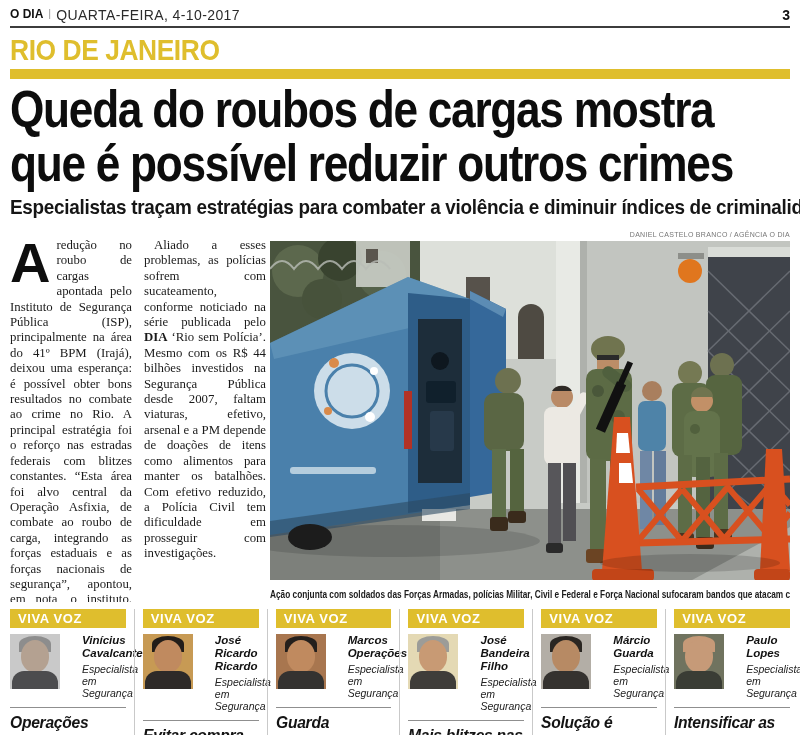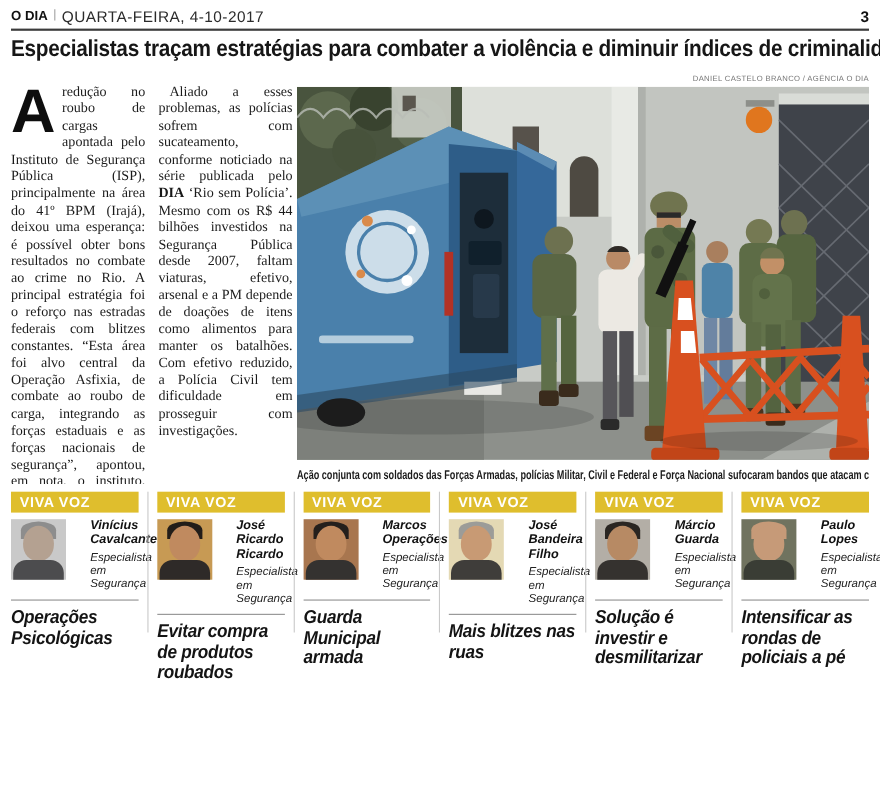--- a/index.html
+++ b/index.html
@@ -90,21 +90,29 @@
 
   <div class="masthead">
     <div class="masthead-left">
       <span class="brand">O DIA</span>
       <span class="mast-sep">|</span>
       <span class="mast-date">QUARTA-FEIRA, 4-10-2017</span>
     </div>
     <span class="page-num">3</span>
   </div>
 
-
+  <div>
+    <span class="section-label">RIO DE JANEIRO</span>
+    <div class="accent-bar"></div>
+  </div>
+
+  <h1 class="headline">
+    <span class="headline-line">Queda do roubos de cargas mostra</span><br>
+    <span class="headline-line">que é possível reduzir outros crimes</span>
+  </h1>
   <div class="subheadline">
     <span>Especialistas traçam estratégias para combater a violência e diminuir índices de criminalidade no Rio</span>
   </div>
 
   <div class="article-row">
     <div class="text-cols">
       <div class="col">
           <p><span class="dropcap">A</span>redução no roubo de cargas apontada pelo Instituto de Segurança Pública (ISP), principalmente na área do 41º BPM (Irajá), deixou uma esperança: é possível obter bons resultados no combate ao crime no Rio. A principal estratégia foi o reforço nas estradas federais com blitzes constantes. “Esta área foi alvo central da Operação Asfixia, de combate ao roubo de carga, integrando as forças estaduais e as forças nacionais de segurança”, apontou, em nota, o instituto. Índices de roubos a veículos, ônibus, pedestres e homicídios, no entanto, continuam crescendo, mesmo com a atuação das forças federais.</p>
         </div>
       <div class="col">

